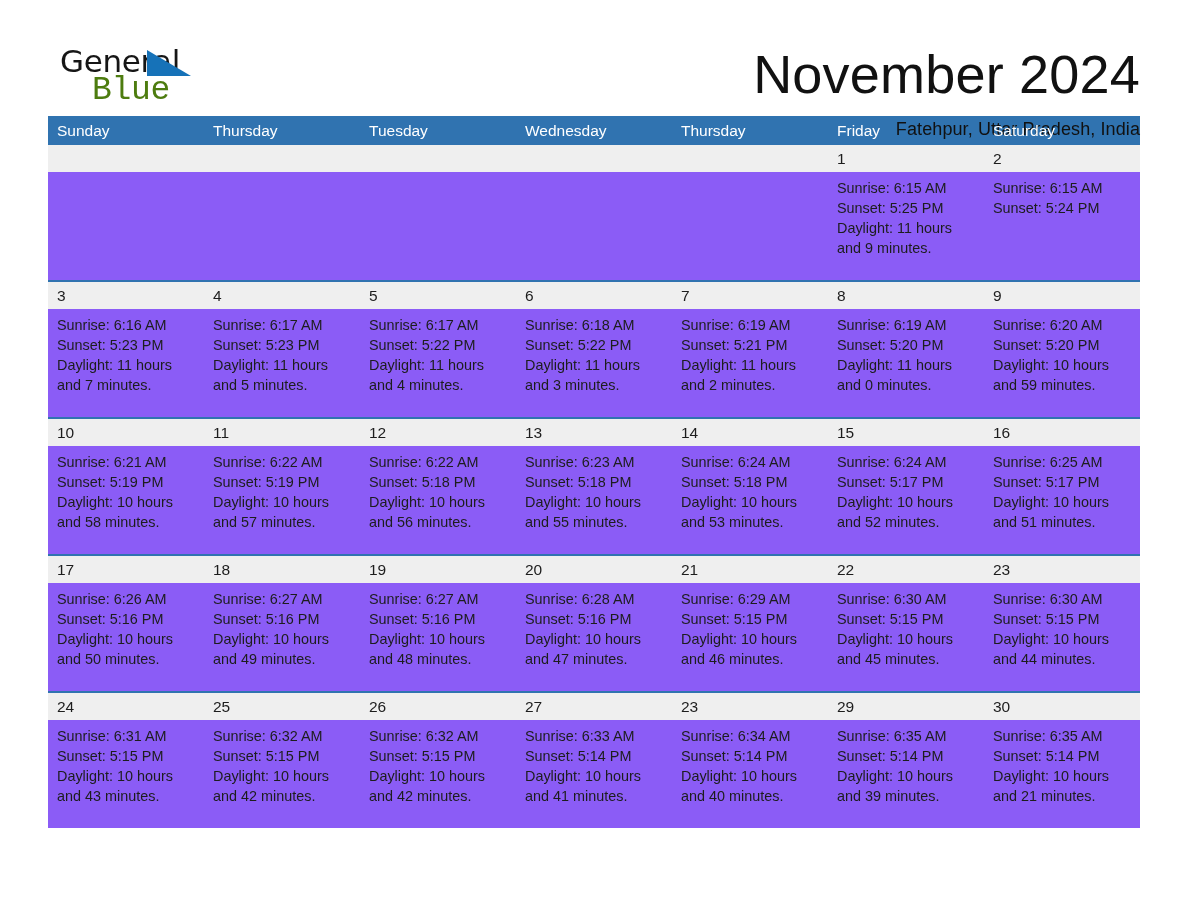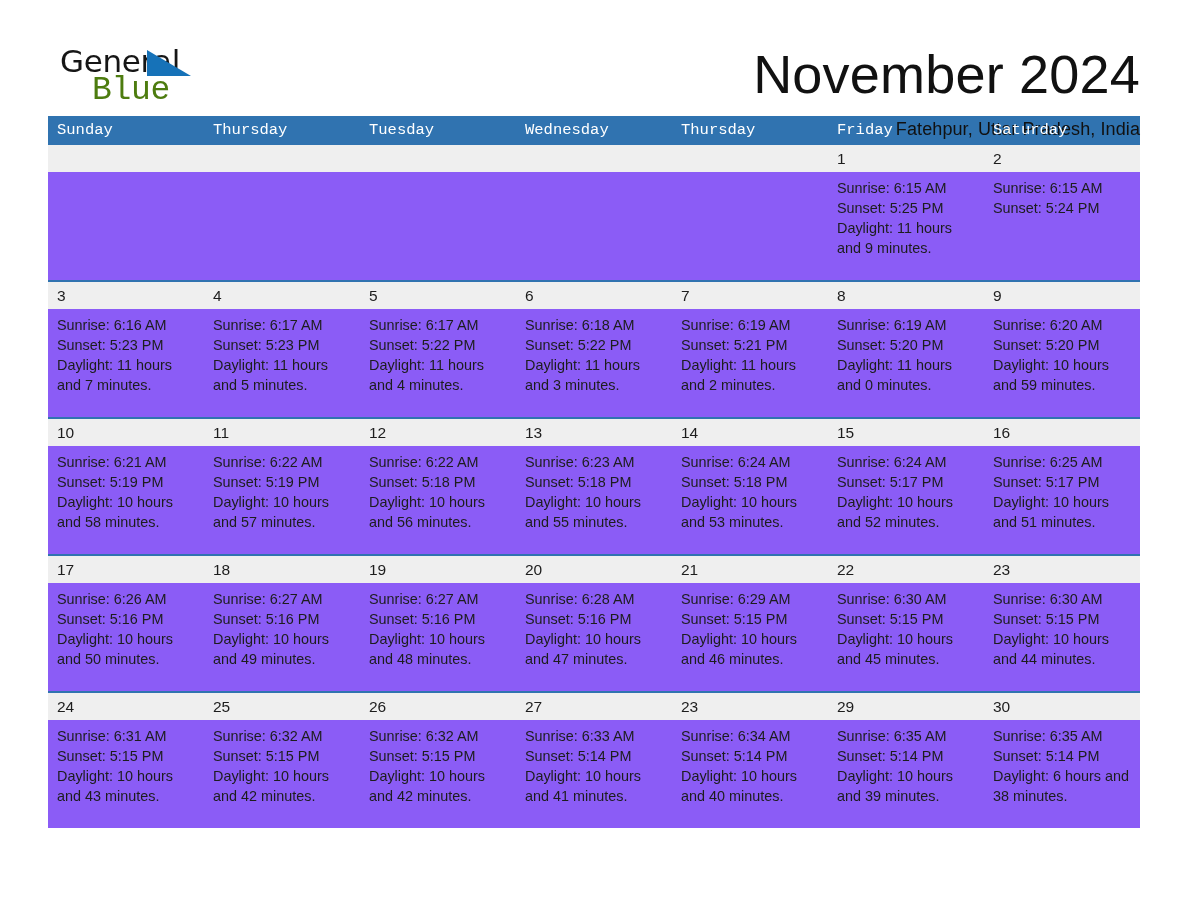--- a/index.html
+++ b/index.html
@@ -89,21 +89,20 @@
   
   .calendar {
     margin-top: 12px;
     width: 1092px;
   }
   .weekhead {
     display: grid;
     grid-template-columns: repeat(7, 1fr);
     background: #3073b0;
     height: 29px;
-    font-family: Liberation Mono, monospace;
   }
   .weekhead .dayname {
     color: #ffffff;
     font-size: 15.5px;
     line-height: 29px;
     padding-left: 9px;
     white-space: nowrap;
   }
 
   .week {
@@ -383,20 +382,20 @@
               <div class="line wrap">Daylight: 10 hours and 40 minutes.</div>
             </div>
             <div class="cell">
               <div class="line">Sunrise: 6:35 AM</div>
               <div class="line">Sunset: 5:14 PM</div>
               <div class="line wrap">Daylight: 10 hours and 39 minutes.</div>
             </div>
             <div class="cell">
               <div class="line">Sunrise: 6:35 AM</div>
               <div class="line">Sunset: 5:14 PM</div>
-              <div class="line wrap">Daylight: 6 hours and 38 minutes.</div>
+              <div class="line wrap">Daylight: 10 hours and 21 minutes.</div>
             </div>
           </div>
         </div>
       </div>
   </div>
 
 </div>
 
 </body></html>

